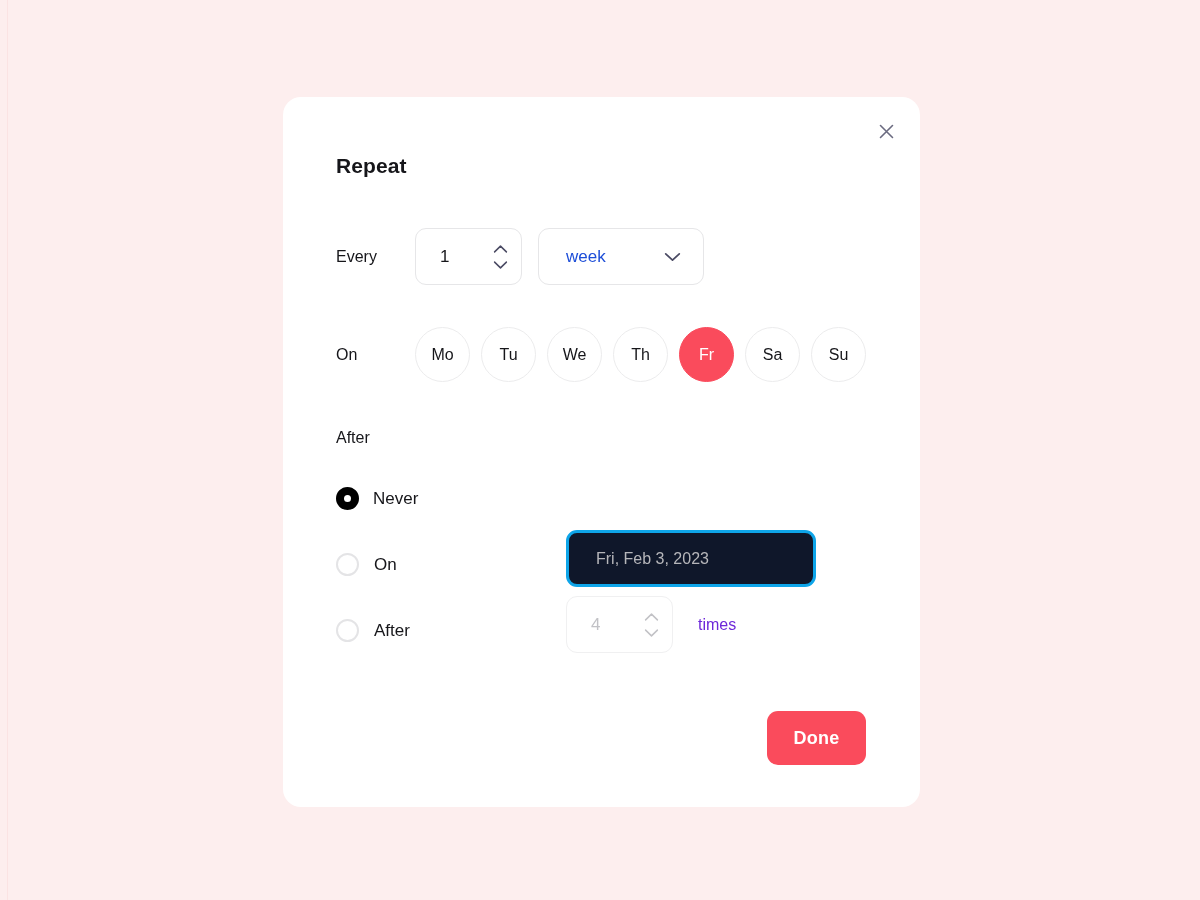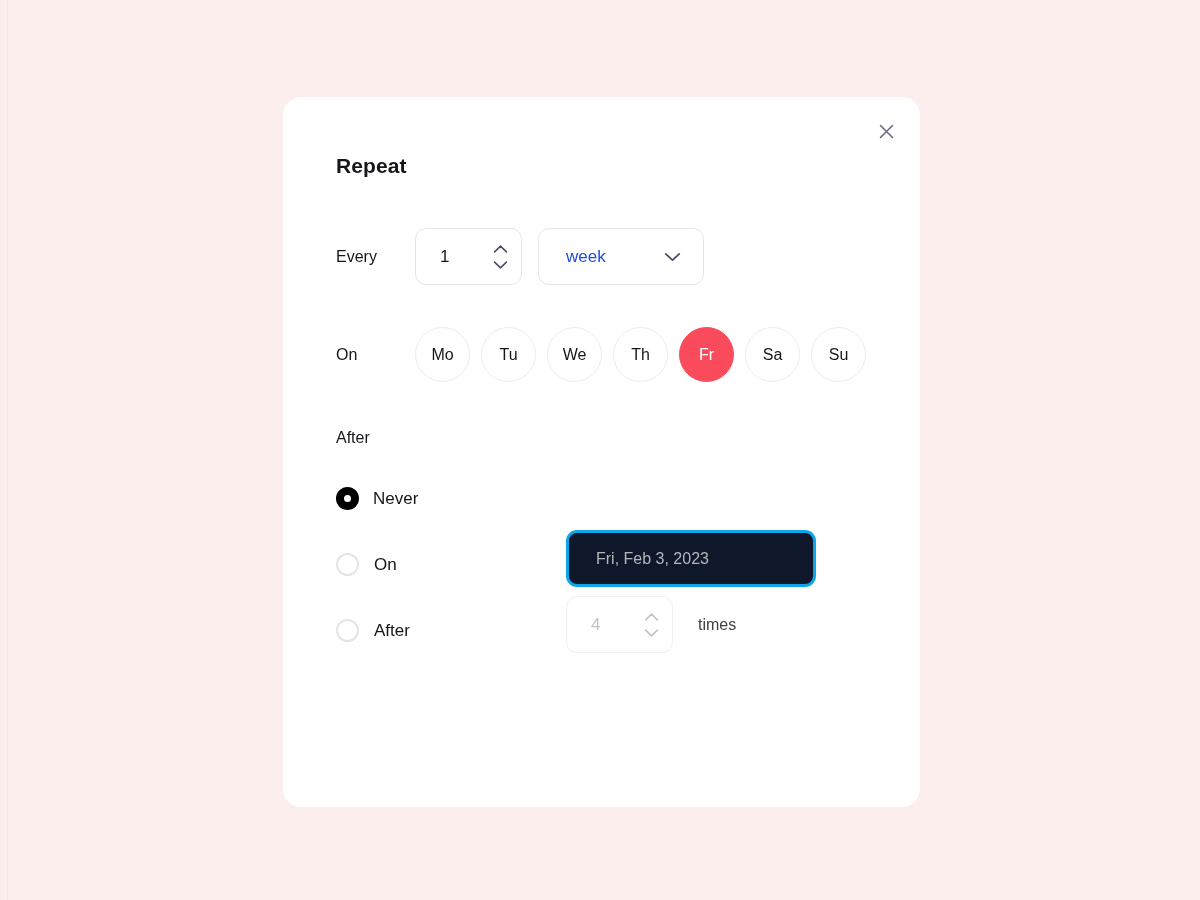--- a/index.html
+++ b/index.html
@@ -265,21 +265,21 @@
     transform: translateY(-50%);
     display: flex;
     flex-direction: column;
     gap: 7px;
   }
   .times-label {
     position: absolute;
     left: 362px;
     top: 0;
     font-size: 16px;
-    color: #404040;
+    color: #6d28d9;
     line-height: 11px;
   }
 
   
   .done-btn {
     position: absolute;
     left: 484px;
     top: 614px;
     width: 99px;
     height: 54px;
@@ -396,15 +396,16 @@
                 <path d="M1.6 1.6 L7.5 7.4 L13.4 1.6" stroke="#c2c2c6" stroke-width="1.5" stroke-linecap="round" stroke-linejoin="round"></path>
               </svg>
             </span>
           </button>
         </span>
       </div>
 
       <span class="times-label">times</span>
     </div>
 
+    <button class="done-btn">Done</button>
 
   </div>
 </div>
 
 </body></html>

